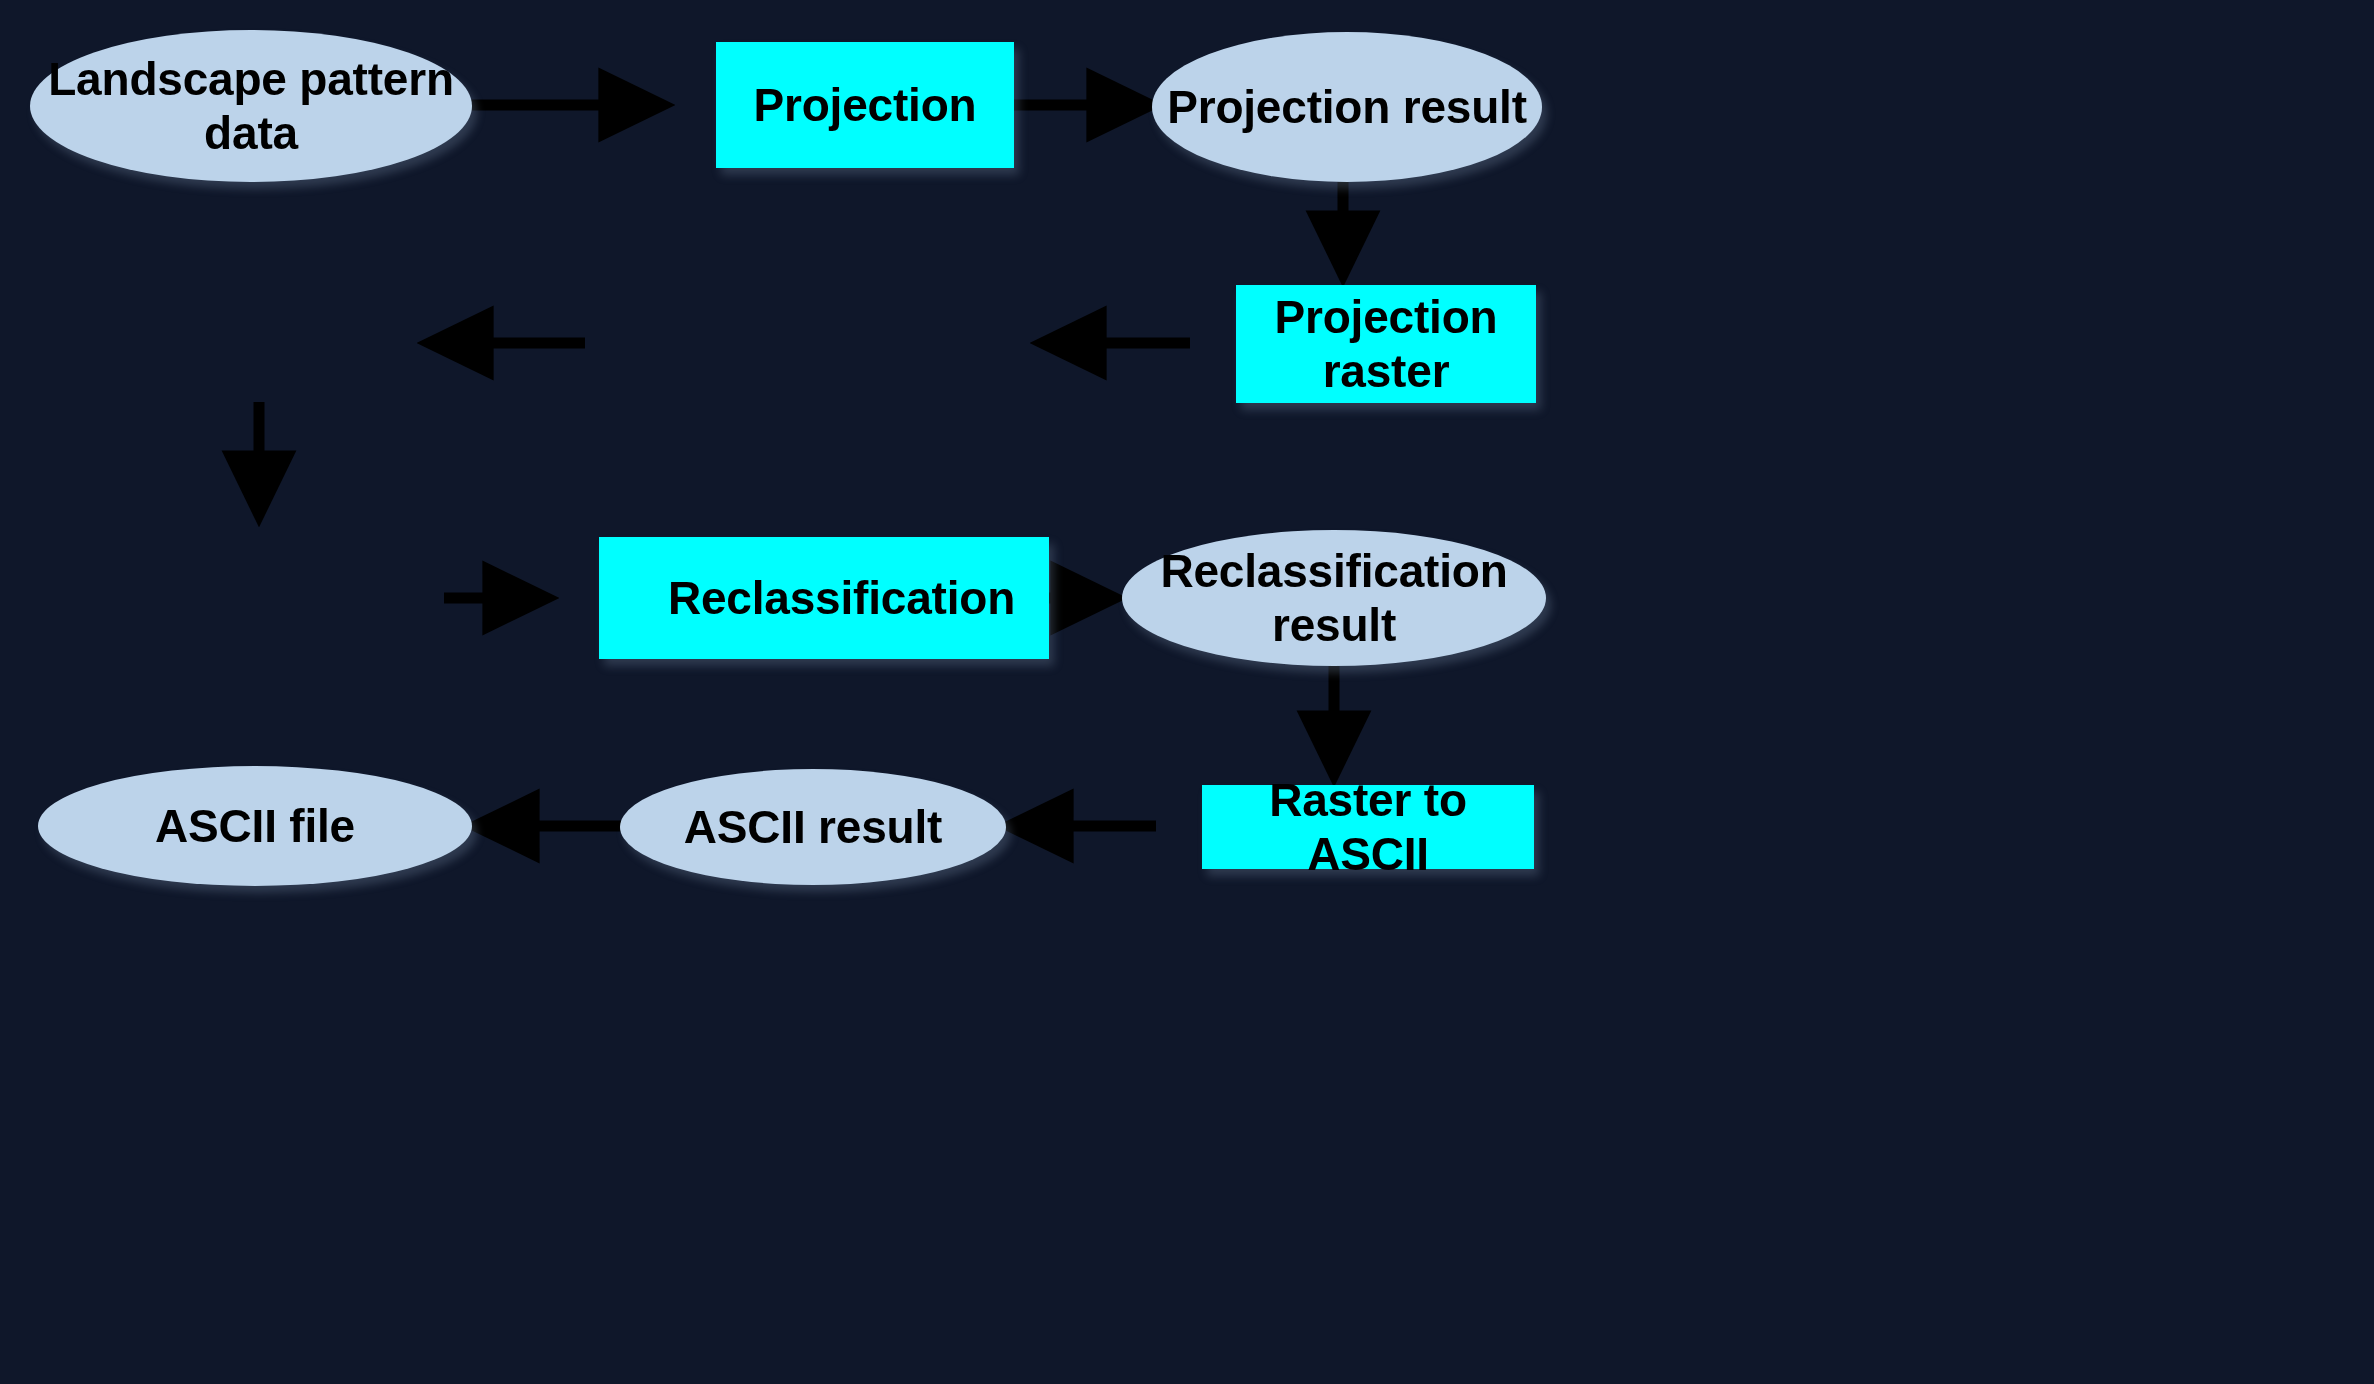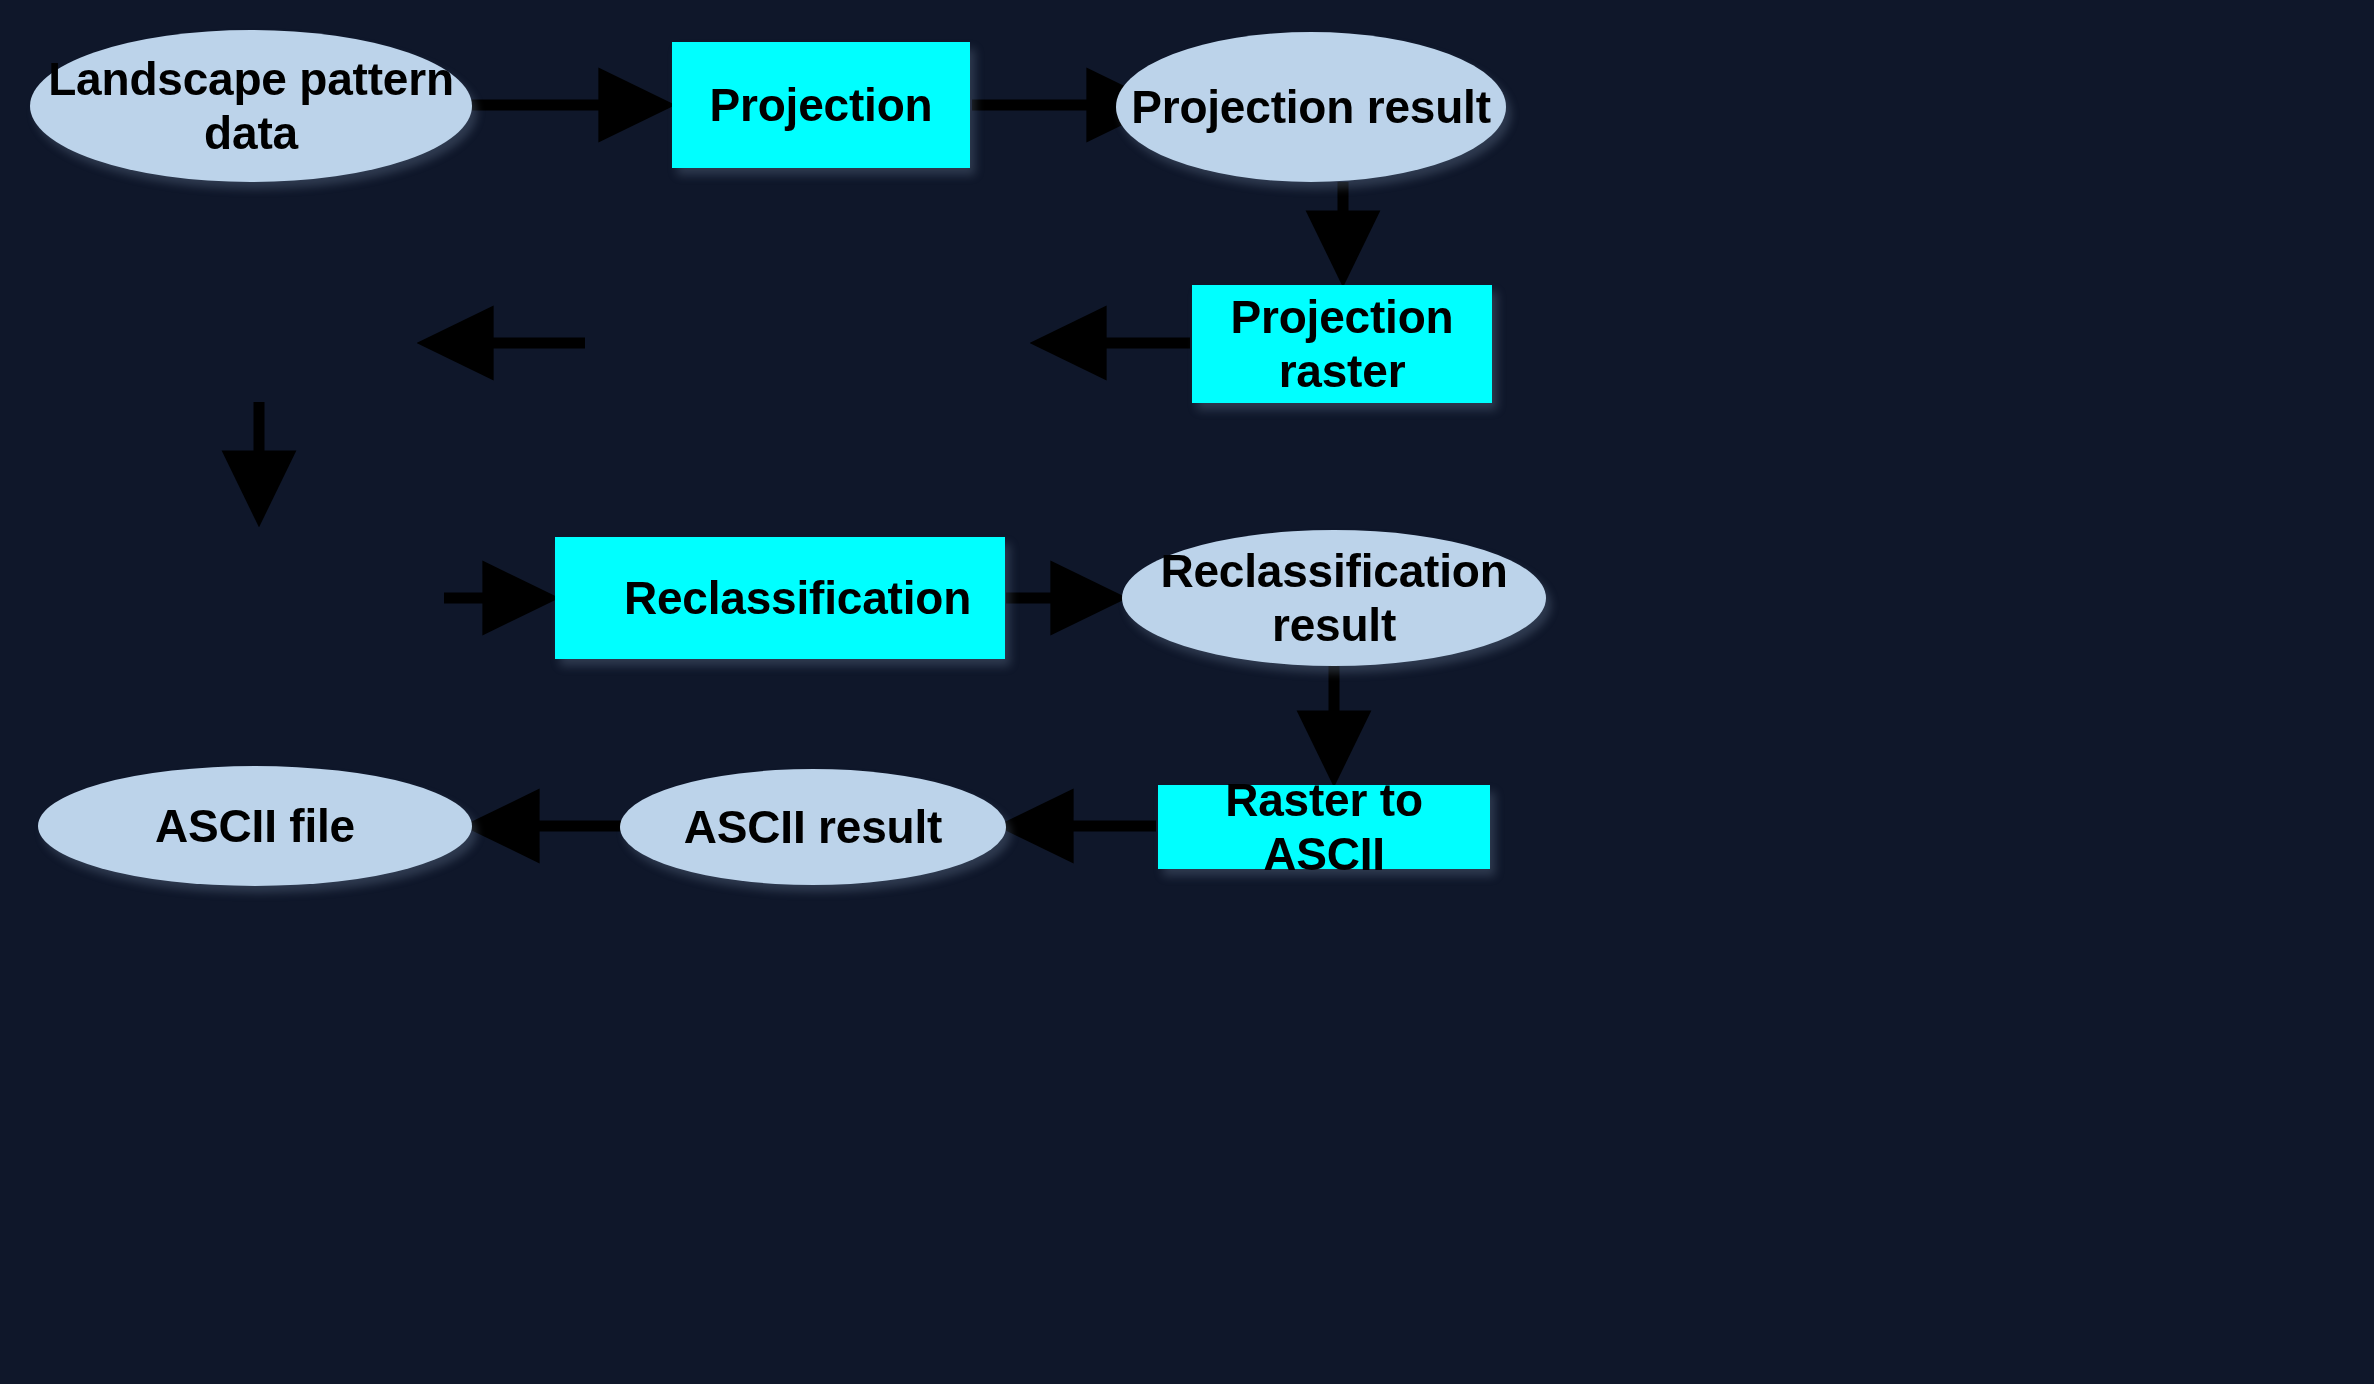--- a/index.html
+++ b/index.html
@@ -30,20 +30,21 @@
     letter-spacing: -0.2px;
   }
   .ellipse {
     background: #bcd3ea;
     border-radius: 50%;
     box-shadow: 5px 7px 9px rgba(120,140,165,0.30);
   }
   .rect {
     background: #00ffff;
     box-shadow: 5px 7px 9px rgba(120,140,165,0.30);
+    margin-left: 44px;
   }
   .edge-svg {
     position: absolute;
     left: 0;
     top: 0;
     width: 2374px;
     height: 1384px;
     pointer-events: none;
   }
 </style>
@@ -79,21 +80,21 @@
 
     <line x1="1156" y1="826" x2="1012" y2="826" stroke="#000000" stroke-width="11" marker-end="url(#arrowhead)"></line>
 
     <line x1="625" y1="826" x2="478" y2="826" stroke="#000000" stroke-width="11" marker-end="url(#arrowhead)"></line>
   </svg>
 
   <div class="node ellipse" style="left:30px; top:30px; width:442px; height:152px;">Landscape pattern data</div>
 
   <div class="node rect" style="left:672px; top:42px; width:298px; height:126px;">Projection</div>
 
-  <div class="node ellipse" style="left:1116px; top:32px; width:390px; height:150px;">Projection result</div>
+  <div class="node ellipse" style="left:1152px; top:32px; width:390px; height:150px;">Projection result</div>
 
 
 
   <div class="node rect" style="left:1192px; top:285px; width:300px; height:118px;">Projection raster</div>
 
 
   <div class="node rect" style="left:555px; top:537px; width:450px; height:122px;padding-left:45px;">Reclassification</div>
 
   <div class="node ellipse" style="left:38px; top:766px; width:434px; height:120px;">ASCII file</div>
 

